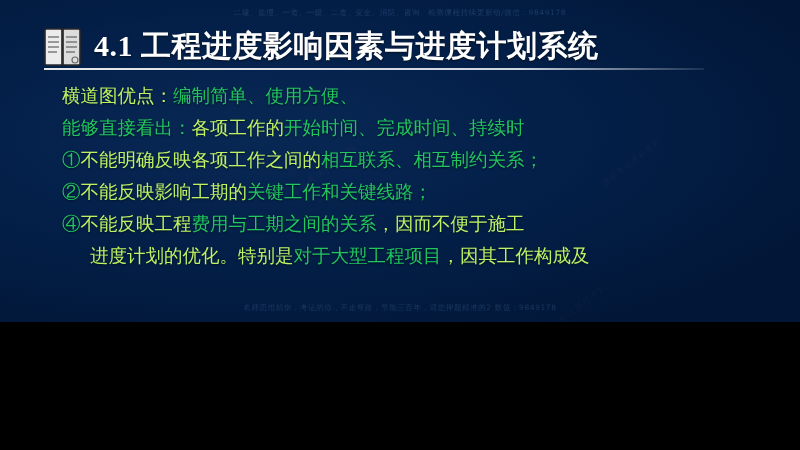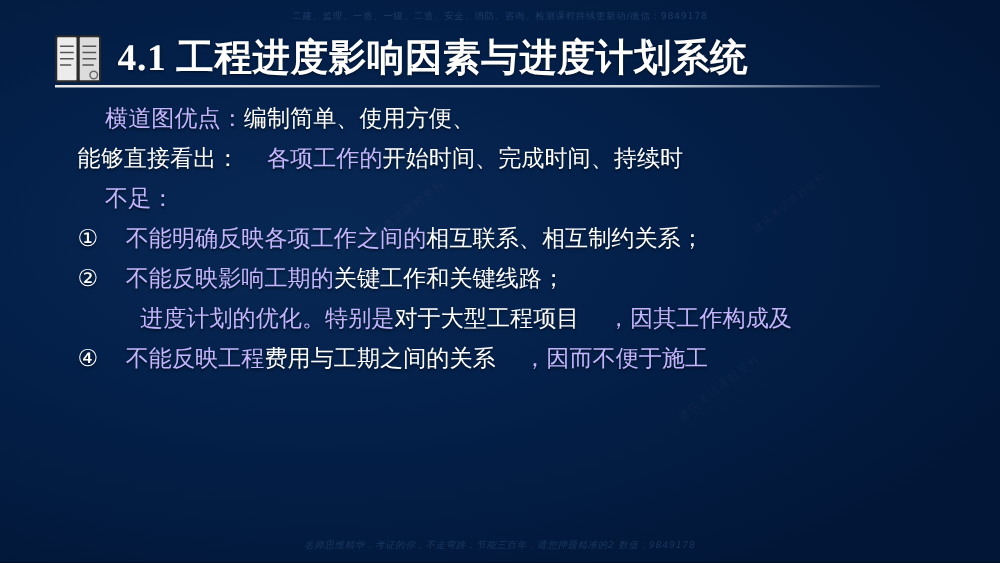--- a/index.html
+++ b/index.html
@@ -3,21 +3,21 @@
 <meta charset="utf-8">
 <style>
   html, body {
     margin: 0;
     padding: 0;
     background: #000;
   }
   #slide {
     position: relative;
     width: 800px;
-    height: 450px;
+    height: 322px;
     overflow: hidden;
     background: #03204a;
     background:
       radial-gradient(ellipse 120% 95% at 28% 40%, #0a2c5c 0%, #062murky 0%, #04214d 45%, #001a3d 100%);
     font-family: "Liberation Serif", "DejaVu Serif", serif;
     -webkit-font-smoothing: antialiased;
   }
   
   #slide::after {
     content: "";
@@ -37,21 +37,21 @@
     left: 0; right: 0;
     text-align: center;
     font-family: "DejaVu Sans", sans-serif;
     font-size: 7.5px;
     letter-spacing: .6px;
     color: rgba(90,130,185,.30);
     white-space: nowrap;
     z-index: 6;
   }
   .wm-top { top: 8px; }
-  .wm-bottom { bottom: 9px; color: rgba(85,125,180,.28); font-style: italic; }
+  .wm-bottom { bottom: 9px; color: rgba(85,125,180,.28); }
 
   .wm-diag {
     position: absolute;
     z-index: 4;
     font-family: "DejaVu Sans", sans-serif;
     font-size: 9px;
     letter-spacing: 1px;
     color: rgba(120,95,120,.13);
     white-space: nowrap;
     transform: rotate(-38deg);
@@ -104,22 +104,22 @@
     width: 700px;
     z-index: 8;
   }
   .ln {
     font-size: 18.5px;
     line-height: 32px;
     white-space: nowrap;
     text-shadow: 0 1px 2px rgba(0,0,0,.5);
   }
   .ind { padding-left: 28px; }
-  .w { color: #c4b5fd; margin-left: 22px; }
-  .y { color: #ffffff; }
+  .w { color: #bef264; }
+  .y { color: #22c55e; }
 </style>
 </head>
 <body>
 
 <div id="slide">
 
   <div class="wm-top">二建、监理、一造、一级、二造、安全、消防、咨询、检测课程持续更新动/微信：9849178</div>
 
   <div class="wm-diag wm-d1">建筑考试课程资料</div>
   <div class="wm-diag wm-d2">建筑考试课程资料</div>
@@ -142,22 +142,21 @@
         <circle cx="31" cy="33" r="3" fill="none" stroke="#6b6b6b" stroke-width="1.2"></circle>
       </svg>
     </span>
     <span class="title-text">4.1  工程进度影响因素与进度计划系统</span>
   </div>
   <div class="title-underline"></div>
 
   <div class="body-block">
       <div class="ln"><span class="w">横道图优点：</span><span class="y">编制简单、使用方便、</span></div>
       <div class="ln"><span class="y">能够直接看出：</span><span class="w">各项工作的</span><span class="y">开始时间、完成时间、持续时</span></div>
-      <div class="ln"><span class="w">不足：</span></div>
       <div class="ln"><span class="y">①</span><span class="w">不能明确反映各项工作之间的</span><span class="y">相互联系、相互制约关系；</span></div>
       <div class="ln"><span class="y">②</span><span class="w">不能反映影响工期的</span><span class="y">关键工作和关键线路；</span></div>
+      <div class="ln"><span class="y">④</span><span class="w">不能反映工程</span><span class="y">费用与工期之间的关系</span><span class="w">，因而不便于施工</span></div>
       <div class="ln ind"><span class="w">进度计划的优化。特别是</span><span class="y">对于大型工程项目</span><span class="w">，因其工作构成及</span></div>
-      <div class="ln"><span class="y">④</span><span class="w">不能反映工程</span><span class="y">费用与工期之间的关系</span><span class="w">，因而不便于施工</span></div>
     </div>
 
   <div class="wm-bottom">名师思维精华，考证的你，不走弯路，节能三百年，请您押题精准的2 数值：9849178</div>
 
 </div>
 
 </body></html>

